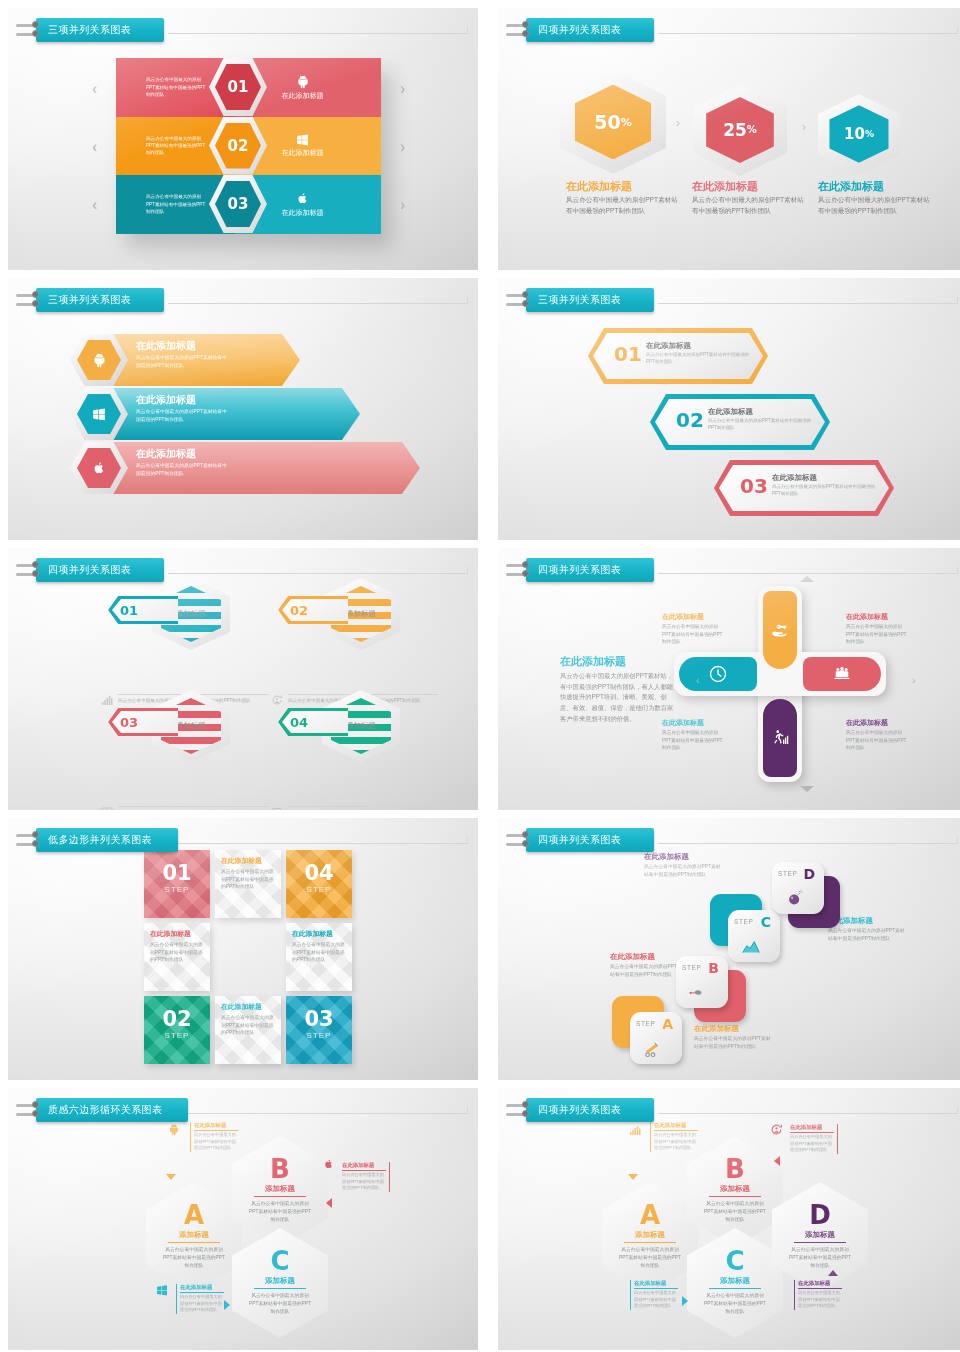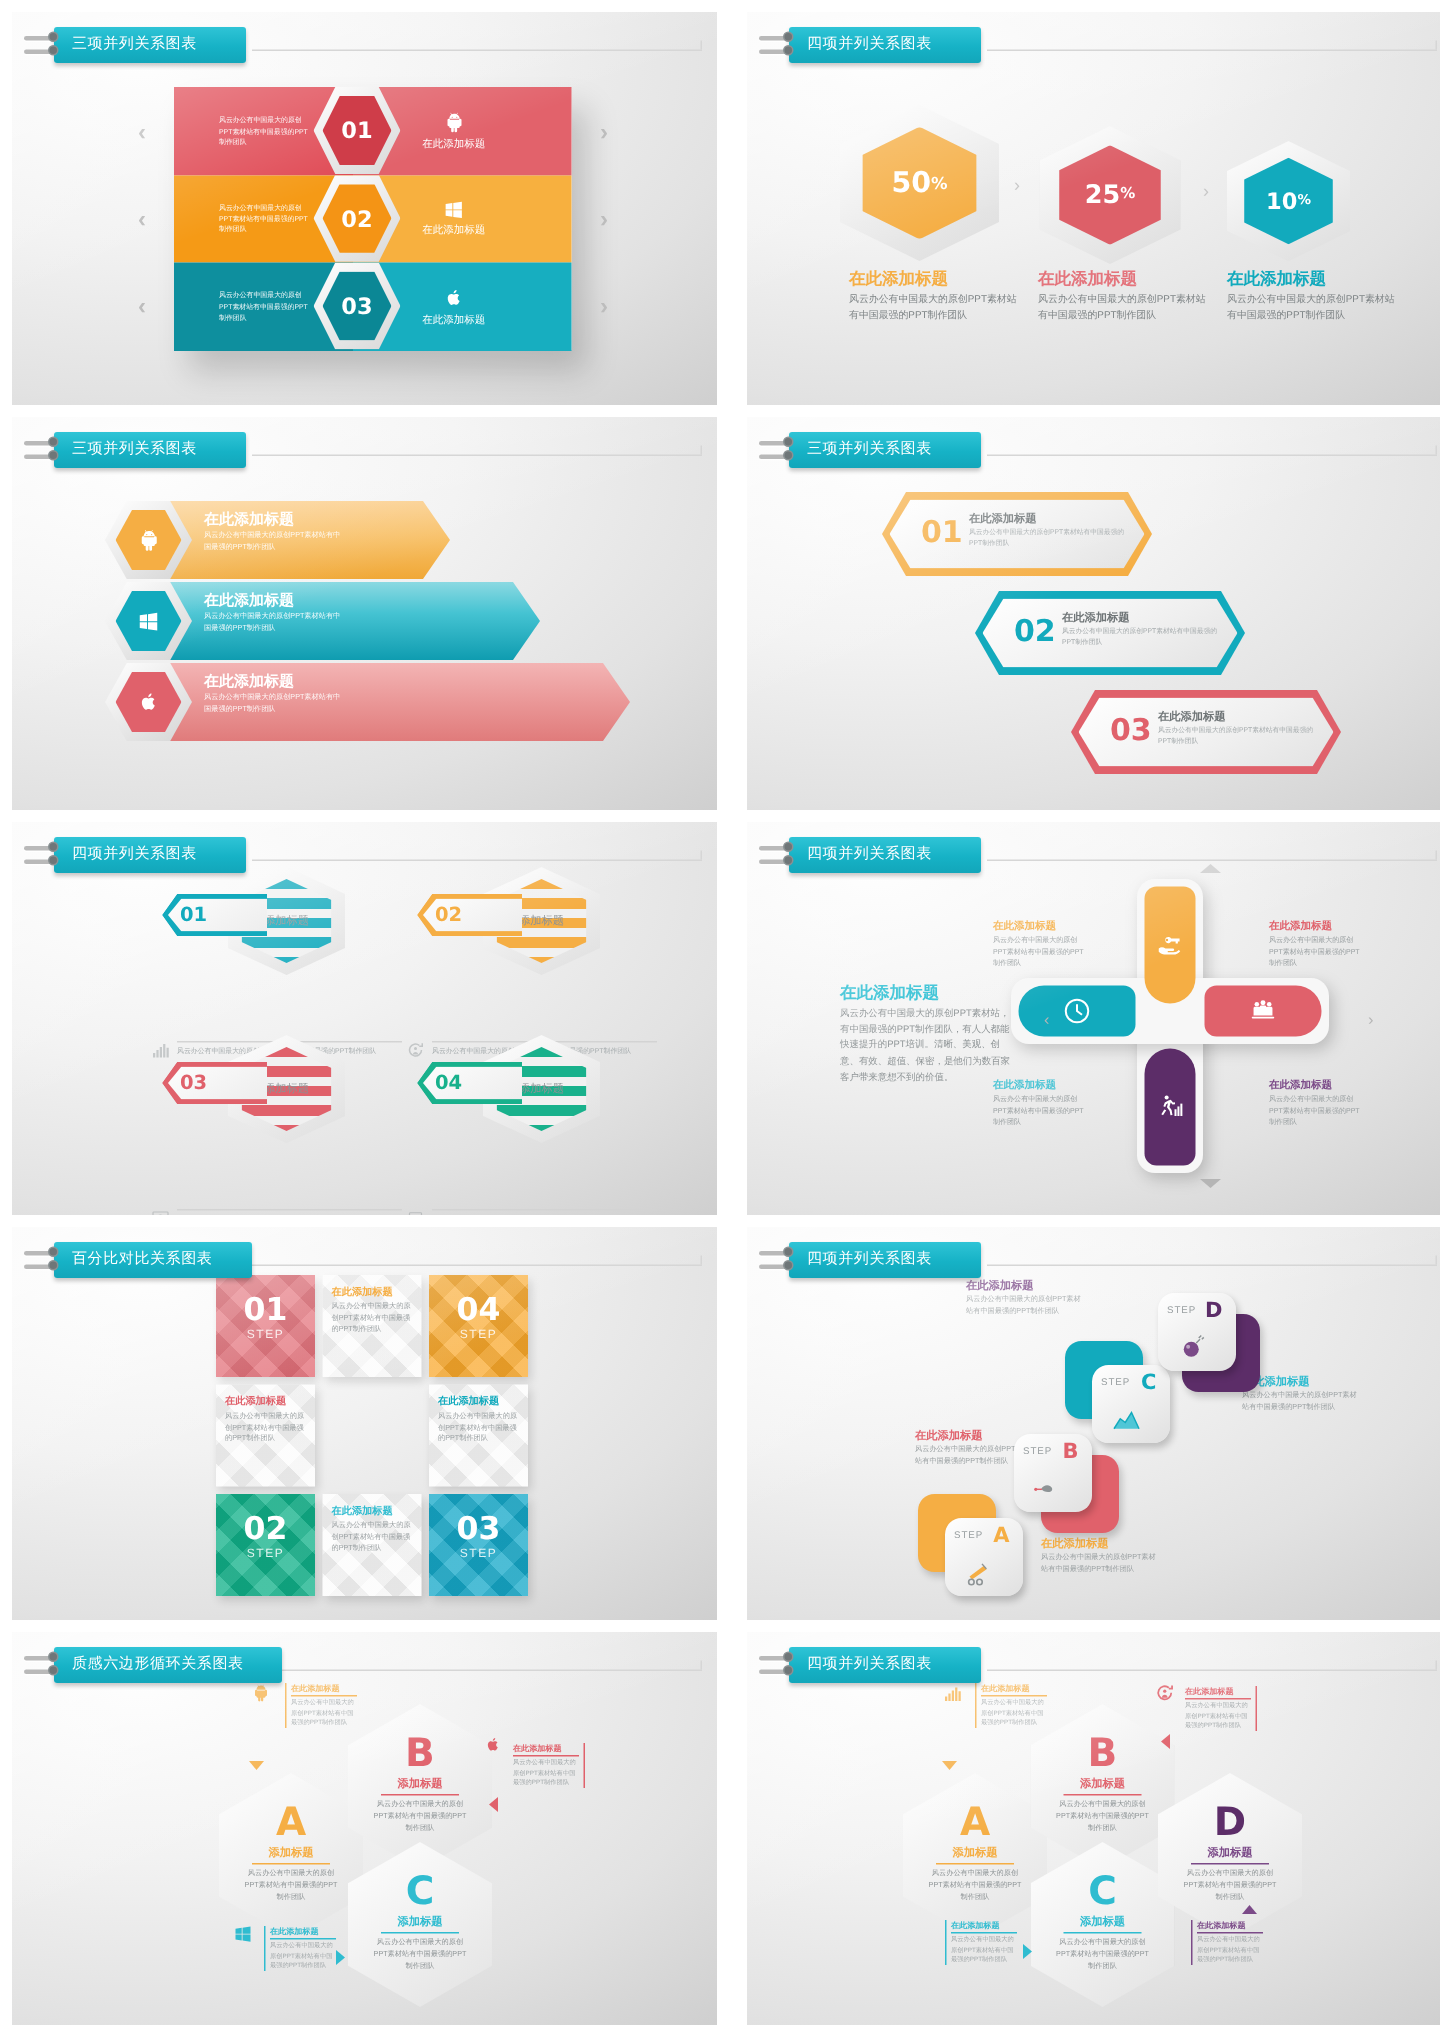--- a/index.html
+++ b/index.html
@@ -636,21 +636,21 @@
   </div>
 
   <div class="panel">
     <div class="hdr">
       <span class="rings">
           <i></i>
           <i></i>
           <b></b>
           <b></b>
         </span>
-      <span class="badge">百分比对比关系图表</span>
+      <span class="badge">低多边形并列关系图表</span>
     </div>
     <div class="hdr-line"></div>
 
     <div class="p7-g">
 
       <div class="p7-sq" style="left:0; top:0; background:#e0616b;">
         <div class="poly" style="background:
           repeating-linear-gradient(45deg, rgba(255,255,255,.13) 0 11px, rgba(0,0,0,.05) 11px 22px),
           repeating-linear-gradient(-45deg, rgba(255,255,255,.10) 0 11px, rgba(0,0,0,.04) 11px 22px);"></div>
         <div class="p7-num">01</div>

